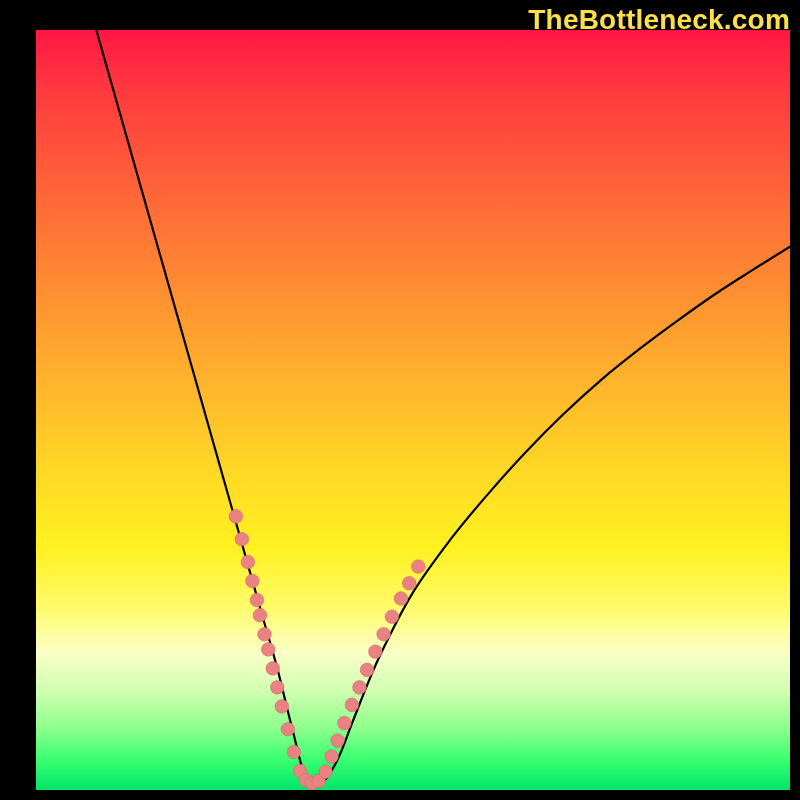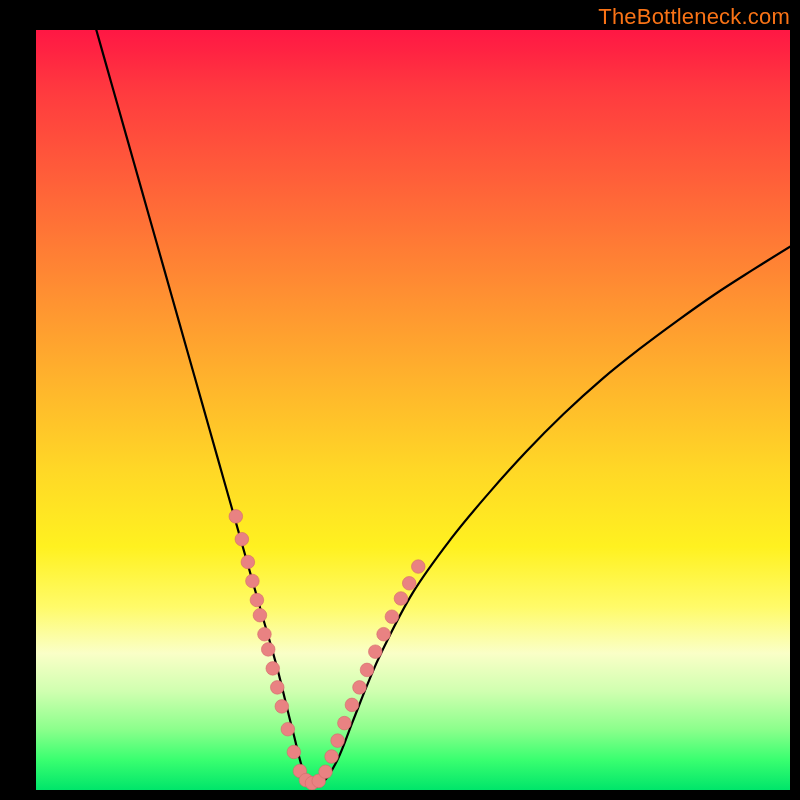--- a/index.html
+++ b/index.html
@@ -39,24 +39,24 @@
       #d0ffb0 87%,
       #8cff8c 92%,
       #3aff70 96%,
       #00e56a 100%
     );
   }
   .watermark {
     position: absolute;
     top: 4px;
     right: 10px;
-    color: #f97316;
-    font-size: 22px;
+    color: #fde047;
+    font-size: 28px;
     letter-spacing: 0.2px;
-    font-weight: 400;
+    font-weight: 700;
     user-select: none;
   }
   svg.curve {
     position: absolute;
     left: 0; top: 0;
     width: 100%; height: 100%;
   }
 </style>
 </head>
 <body>

